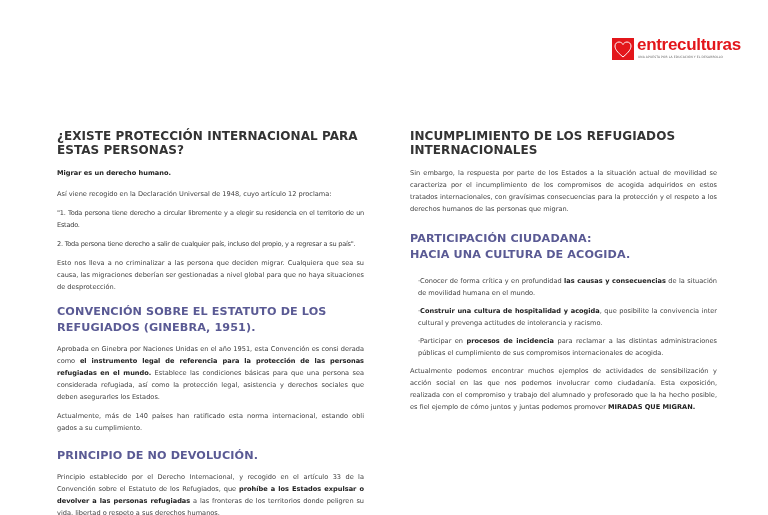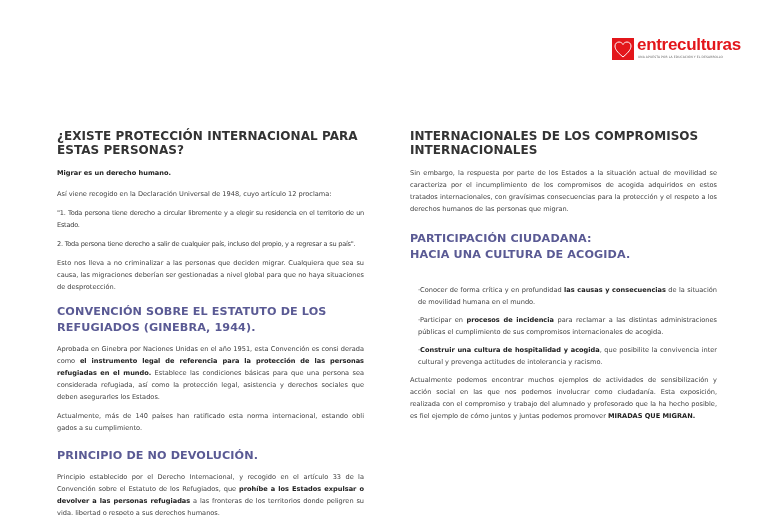--- a/index.html
+++ b/index.html
@@ -41,21 +41,21 @@
   }
   p b { color: #222; }
   .lead { font-weight: bold; color: #222; margin-bottom: 9px; }
   .tight { letter-spacing: -0.25px; }
   h2 {
     margin: 0 0 7px 0; font-size: 11.2px; line-height: 16px; font-weight: bold;
     color: #5a5a94; letter-spacing: 0.1px;
   }
   .left h2.sec1 { margin-top: 11px; }
   .left h2.sec2 { margin-top: 14px; }
-  .right h2 { margin-top: 16px; margin-bottom: 21px; }
+  .right h2 { margin-top: 16px; margin-bottom: 12px; }
   .bullet { margin-bottom: 6px; margin-left: 8px; }
 </style>
 </head>
 <body>
 
 <div class="logo">
   <div class="logo-mark">
     <svg width="22" height="22" viewBox="0 0 22 22">
       <path d="M11 19 C 5 14, 3 11, 3 8 C 3 5.5, 5 4, 7 4 C 9 4, 10.3 5.3, 11 6.5 C 11.7 5.3, 13 4, 15 4 C 17 4, 19 5.5, 19 8 C 19 11, 17 14, 11 19 Z" fill="none" stroke="#ffffff" stroke-width="1"></path>
     </svg>
@@ -63,34 +63,34 @@
   <div class="logo-word">entreculturas</div>
   <div class="logo-tag">UNA APUESTA POR LA EDUCACIÓN Y EL DESARROLLO</div>
 </div>
 
 <div class="col left">
   <div class="kicker">¿EXISTE PROTECCIÓN INTERNACIONAL PARA ESTAS PERSONAS?</div>
   <p class="lead">Migrar es un derecho humano.</p>
   <p>Así viene recogido en la Declaración Universal de 1948, cuyo artículo 12 proclama:</p>
   <p class="tight">"1. Toda persona tiene derecho a circular libremente y a elegir su residencia en el territorio de un Estado.</p>
   <p class="tight">2. Toda persona tiene derecho a salir de cualquier país, incluso del propio, y a regresar a su país".</p>
-  <p>Esto nos lleva a no criminalizar a las personas que deciden migrar. Cualquiera que sea su causa, las migraciones deberían ser gestionadas a nivel global para que no haya situaciones de desprotección.</p>
+  <p>Esto nos lleva a no criminalizar a las persona que deciden migrar. Cualquiera que sea su causa, las migraciones deberían ser gestionadas a nivel global para que no haya situaciones de desprotección.</p>
 
-  <h2 class="sec1">CONVENCIÓN SOBRE EL ESTATUTO DE LOS REFUGIADOS (GINEBRA, 1944).</h2>
+  <h2 class="sec1">CONVENCIÓN SOBRE EL ESTATUTO DE LOS REFUGIADOS (GINEBRA, 1951).</h2>
   <p><span>Aprobada en Ginebra por Naciones Unidas en el año 1951, esta Convención es consi derada como </span><b>el instrumento legal de referencia para la protección de las personas refugiadas en el mundo.</b><span> Establece las condiciones básicas para que una persona sea considerada refugiada, así como la protección legal, asistencia y derechos sociales que deben asegurarles los Estados.</span></p>
   <p>Actualmente, más de 140 países han ratificado esta norma internacional, estando obli gados a su cumplimiento.</p>
 
   <h2 class="sec2">PRINCIPIO DE NO DEVOLUCIÓN.</h2>
   <p><span>Principio establecido por el Derecho Internacional, y recogido en el artículo 33 de la Convención sobre el Estatuto de los Refugiados, que </span><b>prohíbe a los Estados expulsar o devolver a las personas refugiadas</b><span> a las fronteras de los territorios donde peligren su vida, libertad o respeto a sus derechos humanos.</span></p>
 </div>
 
 <div class="col right">
-  <div class="kicker">INTERNACIONALES DE LOS COMPROMISOS INTERNACIONALES</div>
+  <div class="kicker">INCUMPLIMIENTO DE LOS REFUGIADOS INTERNACIONALES</div>
   <p>Sin embargo, la respuesta por parte de los Estados a la situación actual de movilidad se caracteriza por el incumplimiento de los compromisos de acogida adquiridos en estos tratados internacionales, con gravísimas consecuencias para la protección y el respeto a los derechos humanos de las personas que migran.</p>
 
   <h2><span>PARTICIPACIÓN CIUDADANA:</span><br><span>HACIA UNA CULTURA DE ACOGIDA.</span></h2>
 
   <p class="bullet"><span>·Conocer de forma crítica y en profundidad </span><b>las causas y consecuencias</b><span> de la situación de movilidad humana en el mundo.</span></p>
+  <p class="bullet"><span>·</span><b>Construir una cultura de hospitalidad y acogida</b><span>, que posibilite la convivencia inter cultural y prevenga actitudes de intolerancia y racismo.</span></p>
   <p class="bullet"><span>·Participar en </span><b>procesos de incidencia</b><span> para reclamar a las distintas administraciones públicas el cumplimiento de sus compromisos internacionales de acogida.</span></p>
-  <p class="bullet"><span>·</span><b>Construir una cultura de hospitalidad y acogida</b><span>, que posibilite la convivencia inter cultural y prevenga actitudes de intolerancia y racismo.</span></p>
 
   <p><span>Actualmente podemos encontrar muchos ejemplos de actividades de sensibilización y acción social en las que nos podemos involucrar como ciudadanía. Esta exposición, realizada con el compromiso y trabajo del alumnado y profesorado que la ha hecho posible, es fiel ejemplo de cómo juntos y juntas podemos promover </span><b>MIRADAS QUE MIGRAN.</b></p>
 </div>
 
 </body></html>

